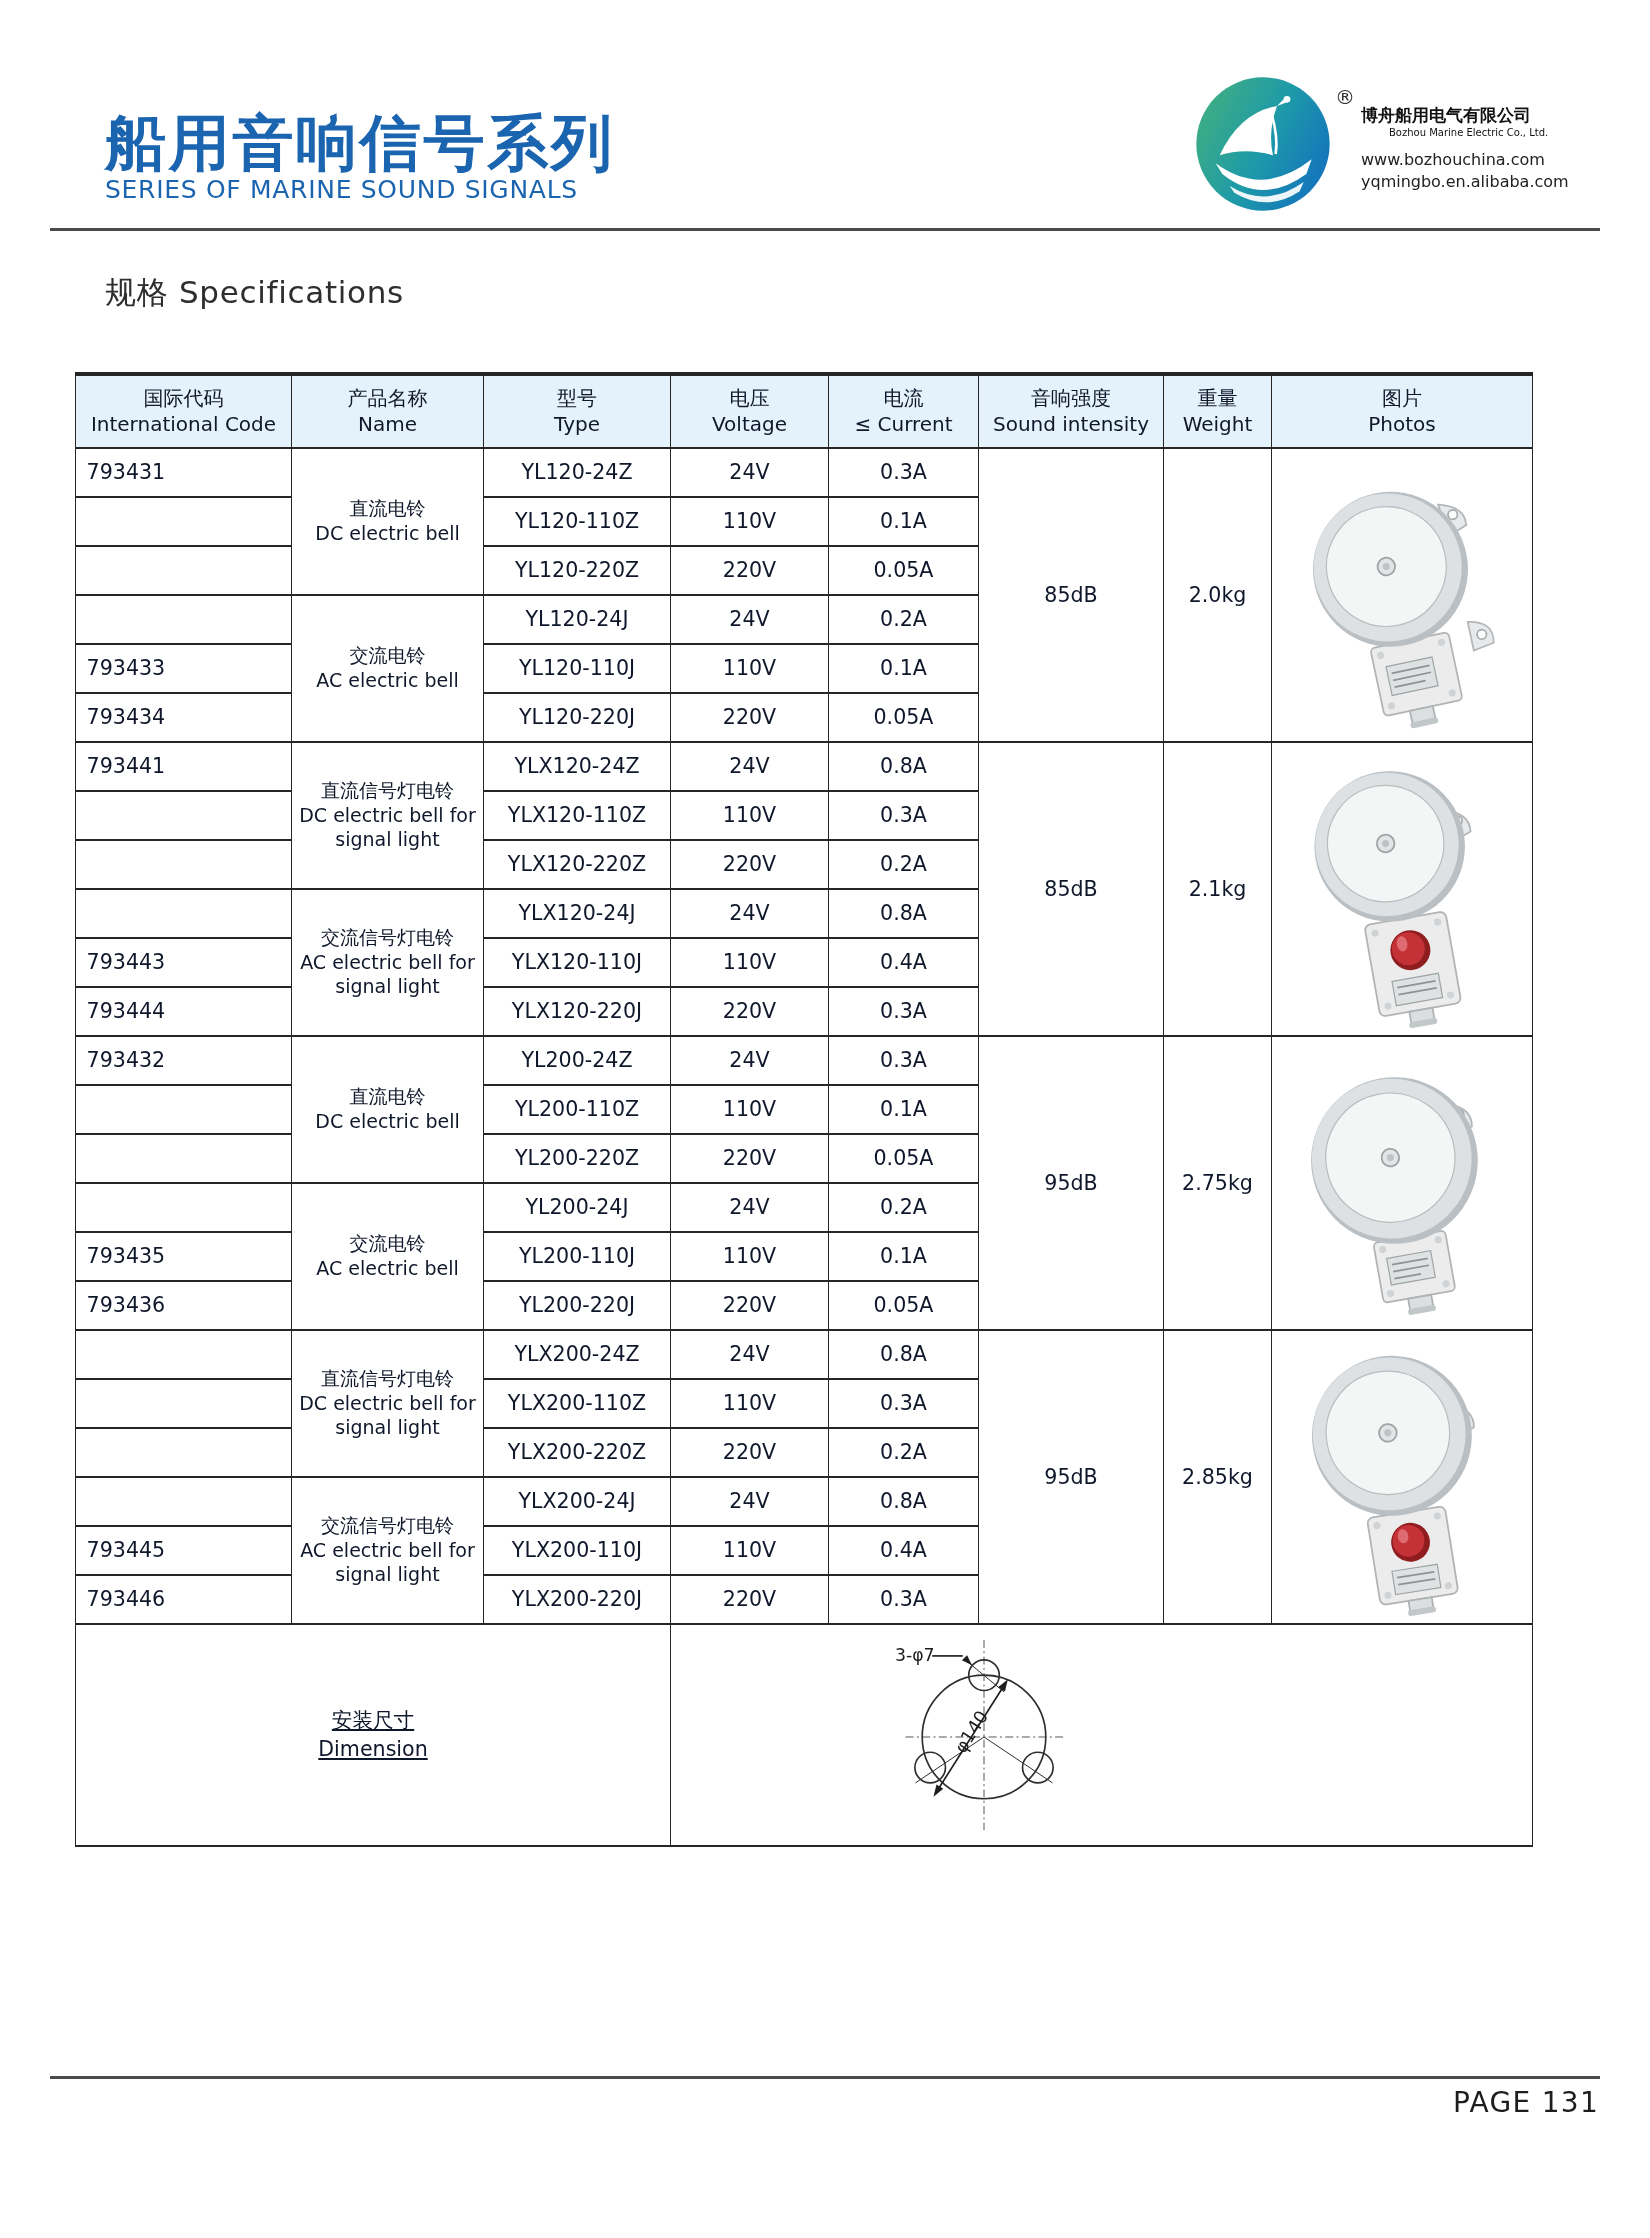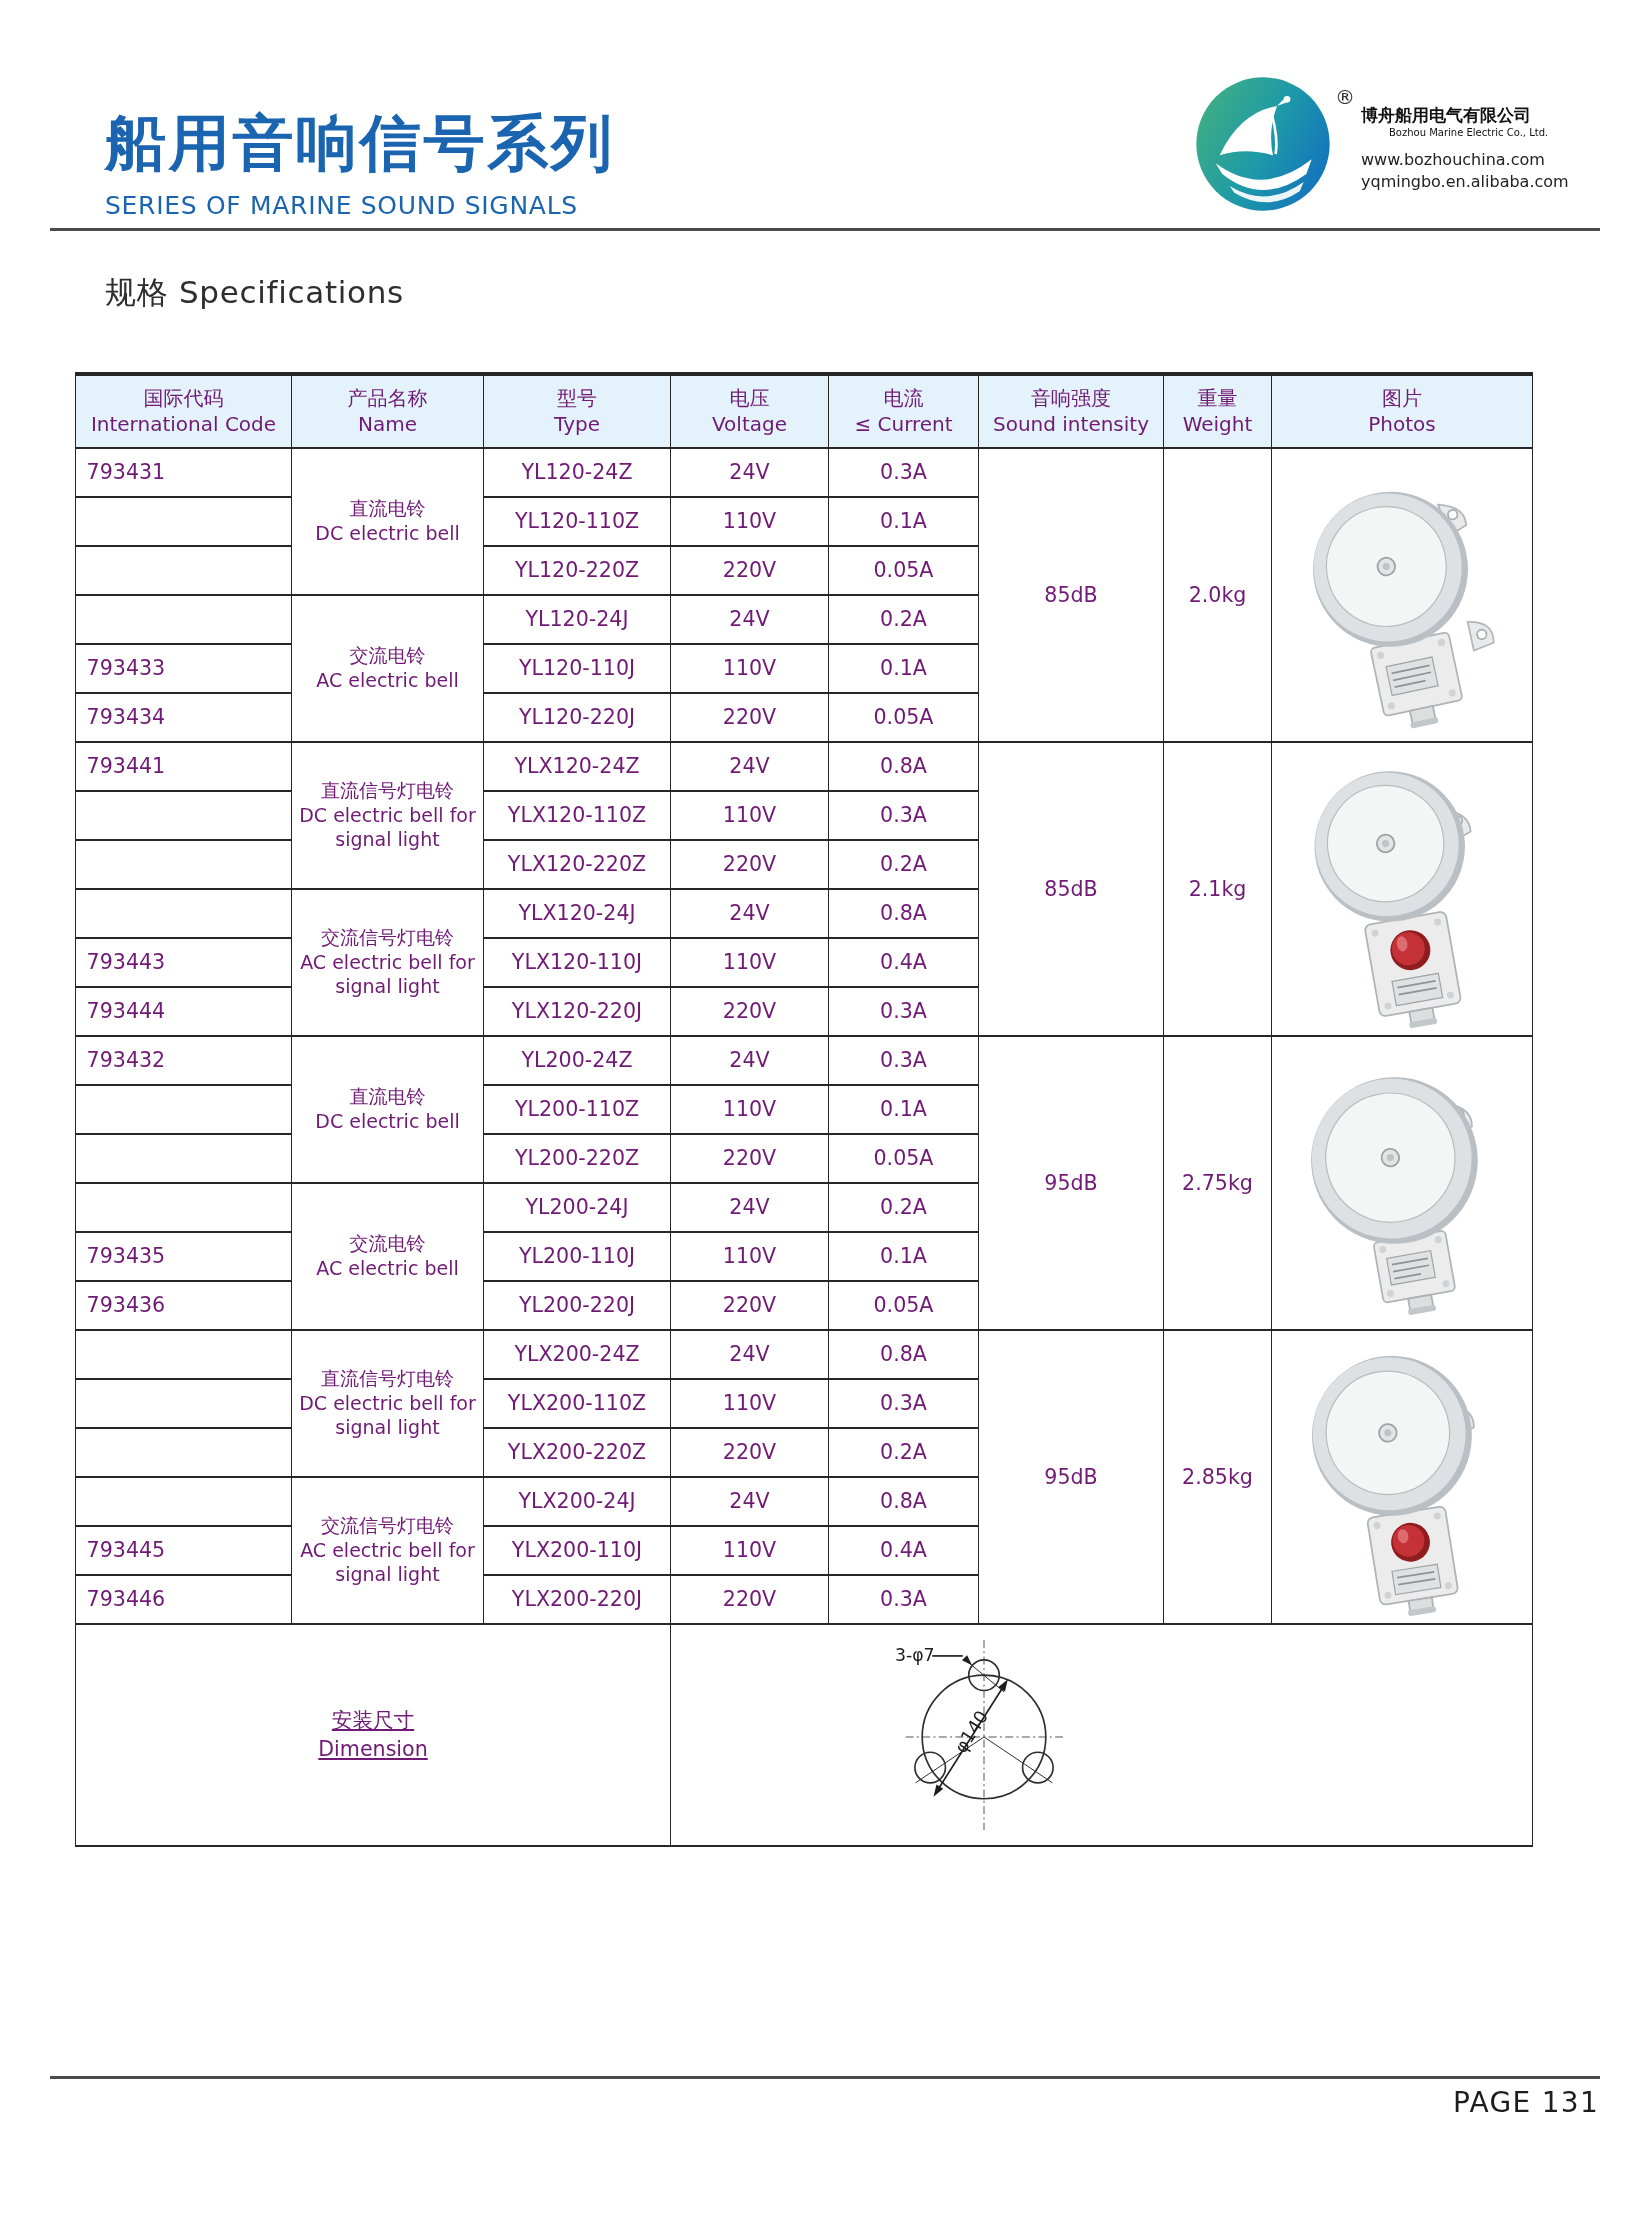--- a/index.html
+++ b/index.html
@@ -7,41 +7,41 @@
     width:1650px;height:2239px;position:relative;
     font-family:"DejaVu Sans","Liberation Sans",sans-serif;
     color:#1d1d1d;
   }
   
   .title-zh{
     position:absolute;left:105px;top:112px;
     font-size:61px;font-weight:bold;color:#1a64b0;letter-spacing:2.7px;line-height:1;
   }
   .title-en{
-    position:absolute;left:105px;top:193px;
+    position:absolute;left:105px;top:177px;
     font-size:25px;color:#1a64b0;letter-spacing:0.7px;line-height:1;
   }
   .logo-wrap{position:absolute;left:1193px;top:74px;width:140px;height:140px;}
   .reg-mark{position:absolute;left:1335px;top:85px;font-size:20px;color:#333;}
   .company-block{position:absolute;left:1361px;top:106px;width:226px;}
   .company-zh{font-size:17px;font-weight:bold;color:#111;line-height:1.15;}
   .company-en{font-size:10px;font-weight:normal;color:#111;line-height:1.3;margin-left:28px;}
   .company-urls{margin-top:10.6px;font-size:16px;color:#222;line-height:1.35;}
   .rule{position:absolute;left:50px;width:1550px;height:3.3px;background:#4a4a4a;}
   .rule-top{top:228px;}
   .rule-bottom{top:2076px;}
   .section-title{
     position:absolute;left:105px;top:272px;
     font-size:31px;color:#2e2e2e;letter-spacing:0.7px;
   }
   
   .spec-table{
     position:absolute;left:75px;top:372px;width:1457px;
     border-collapse:collapse;table-layout:fixed;
-    font-size:20.6px;color:#701a75;
+    font-size:20.6px;color:#0f172a;
   }
   .spec-table th,.spec-table td{
     border:2.7px solid #262626;border-left-width:1.3px;border-right-width:1.3px;
     text-align:center;vertical-align:middle;padding:0;
   }
   .spec-table th{
     background:#e4f2fb;font-weight:normal;font-size:20px;line-height:1.3;
     border-top-width:4px;padding:9.3px 2.7px;
   }
   .spec-table tr.data-row{height:49px;}

